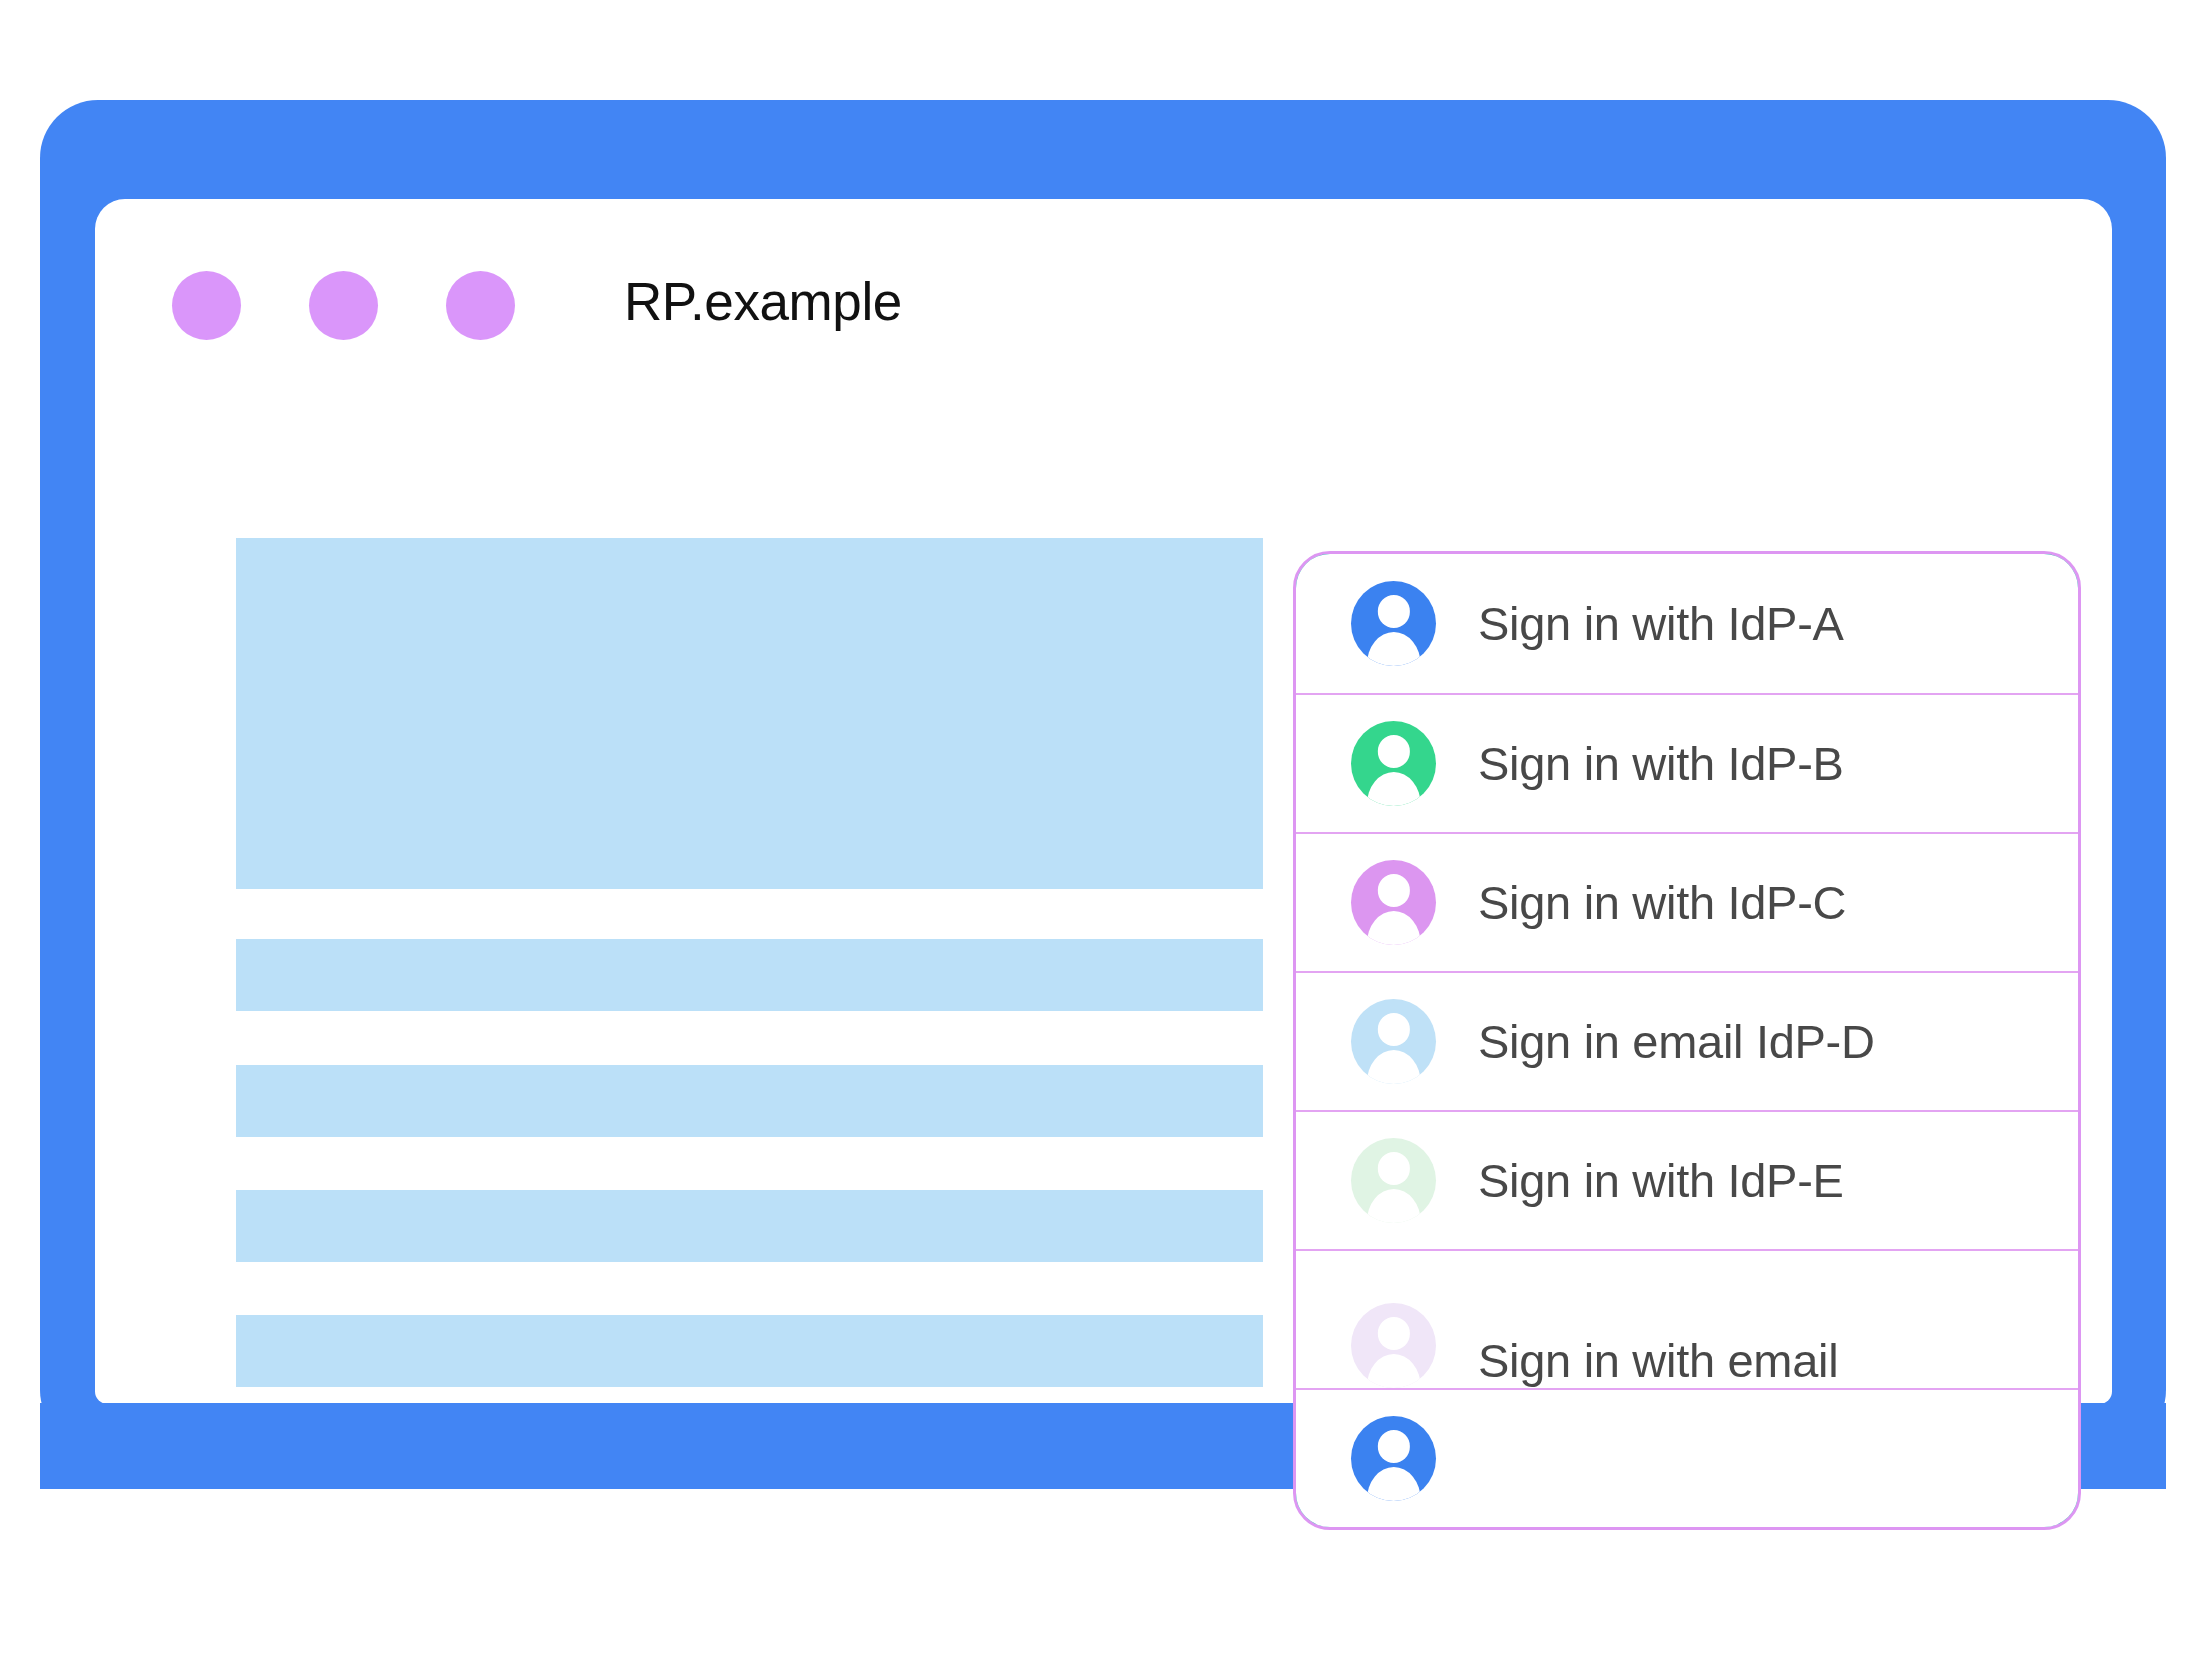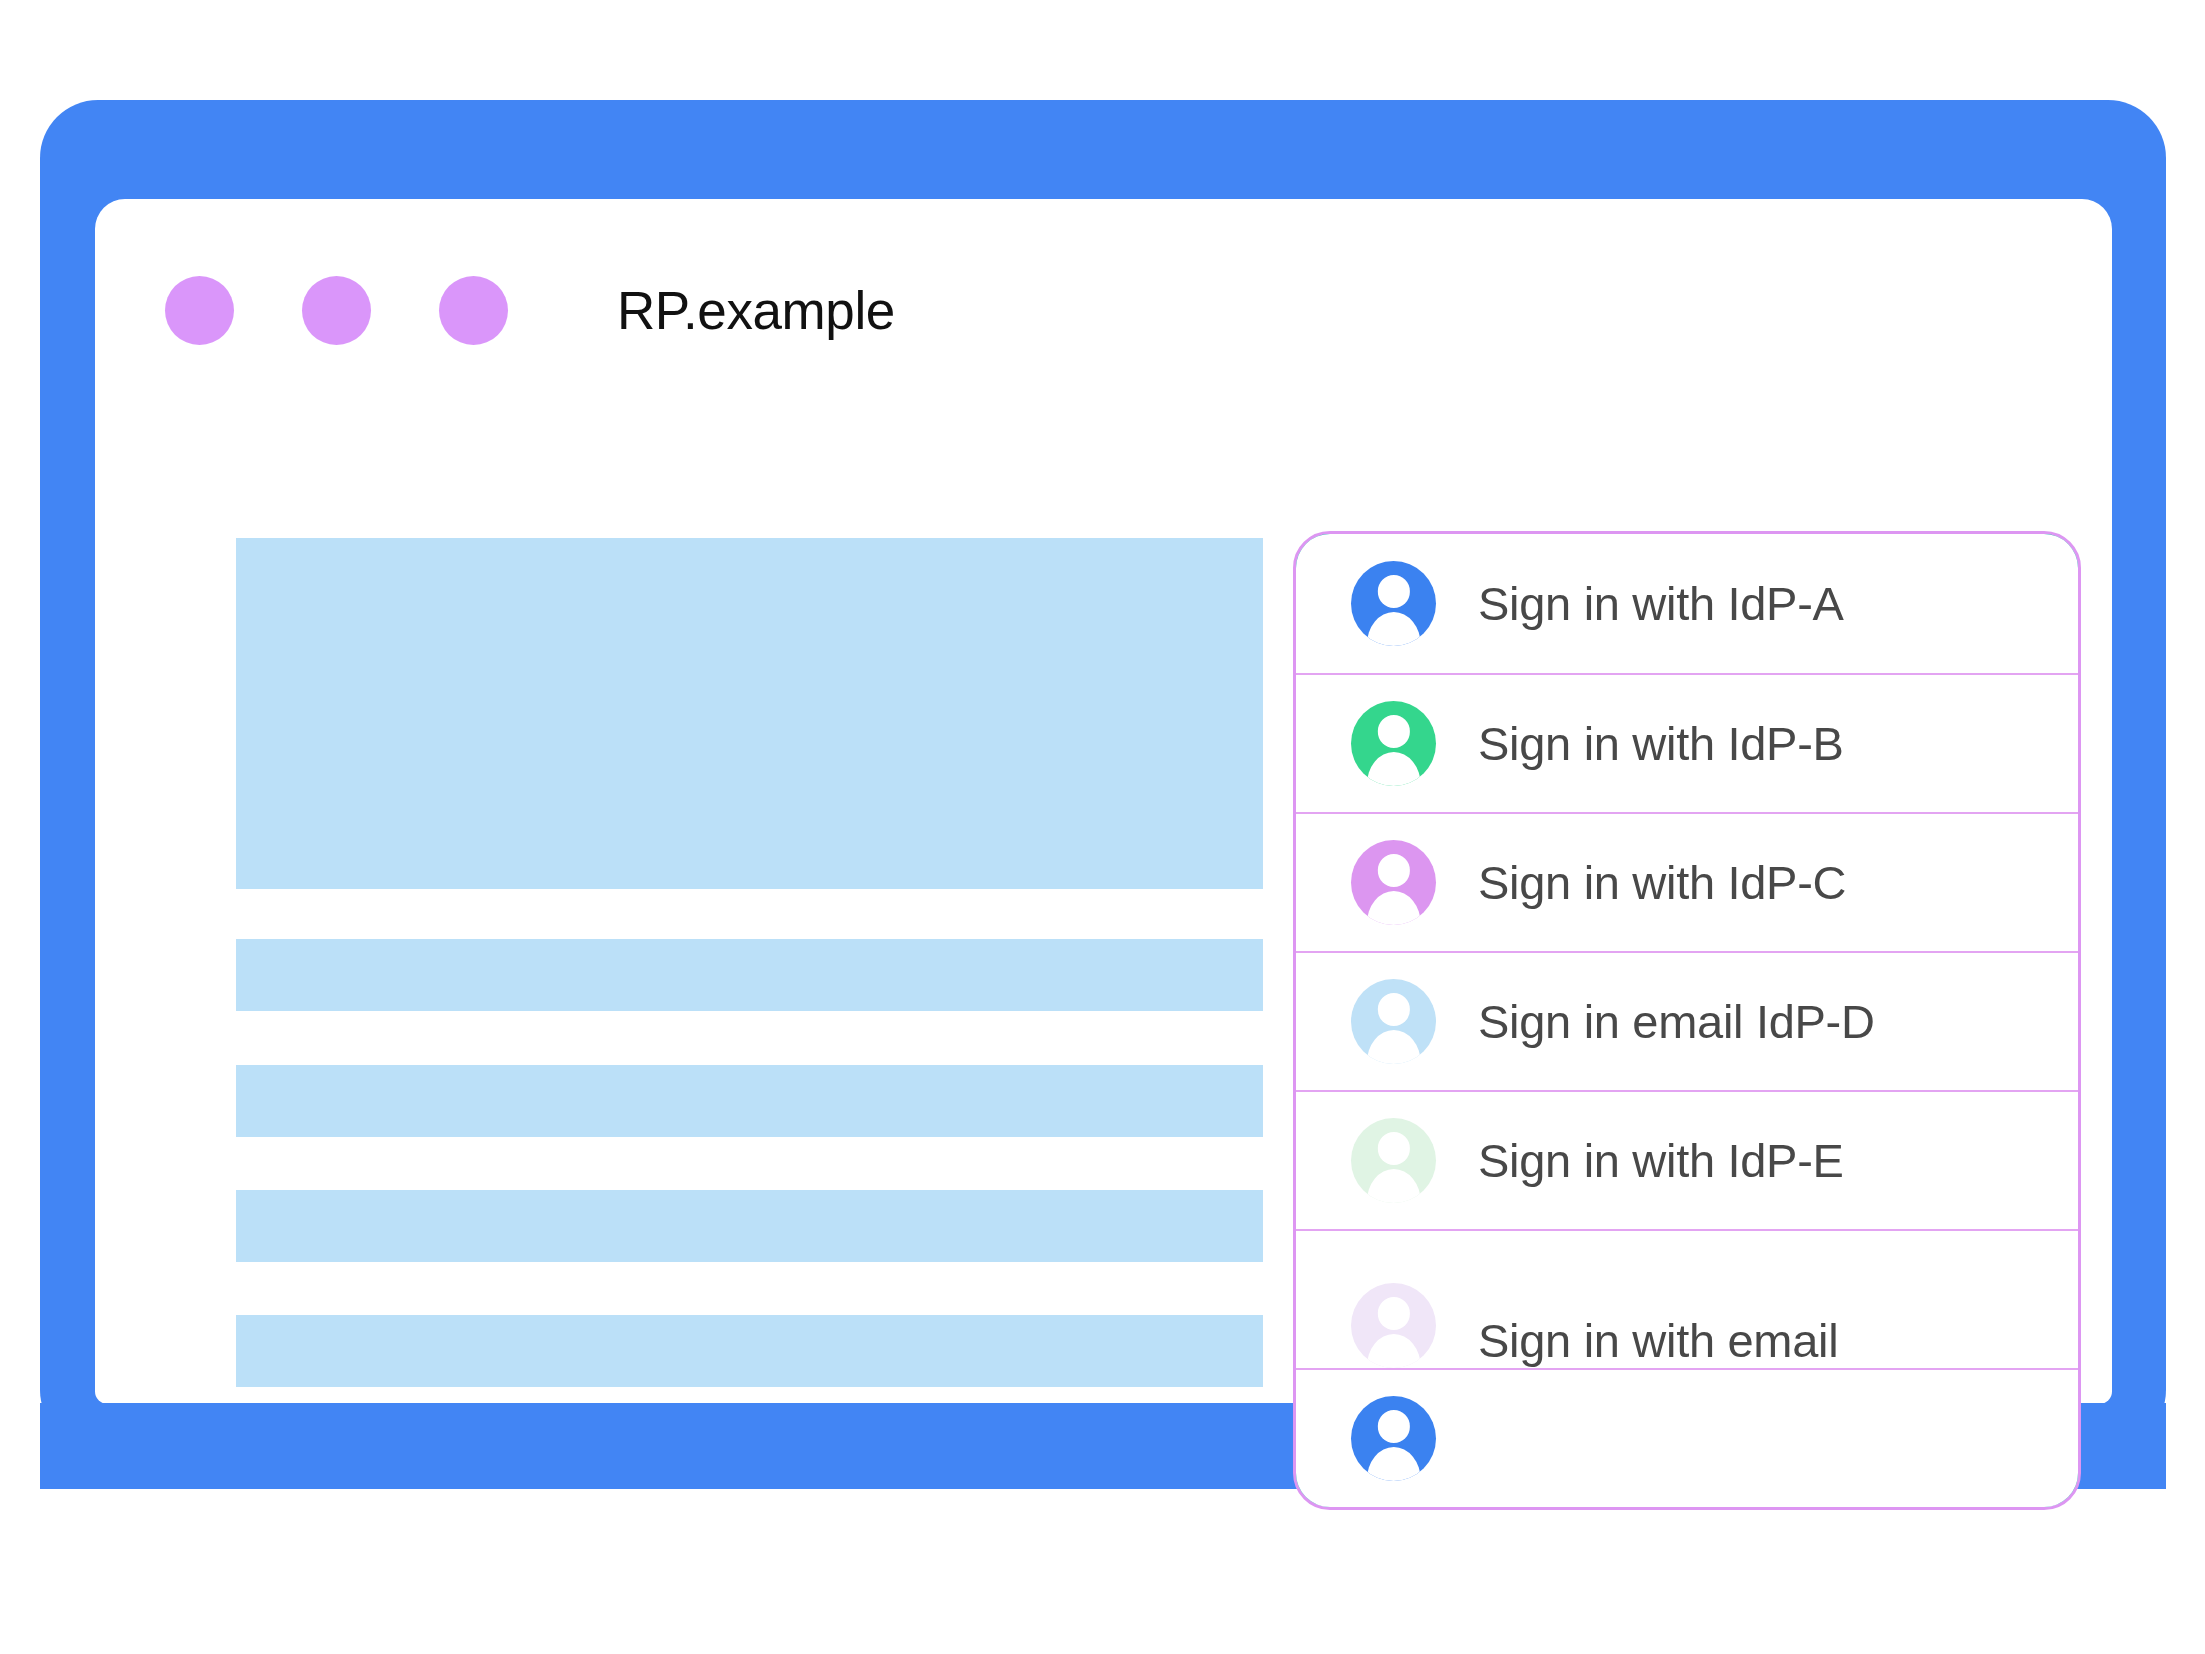--- a/index.html
+++ b/index.html
@@ -70,24 +70,24 @@
     top: 1300px;
     width: 94px;
     height: 94px;
     background: #4285f4;
     border-radius: 50%;
   }
 
   
   #titlebar {
     position: absolute;
-    left: 125px;
+    left: 132px;
     top: 171px;
     display: flex;
-    align-items: center;
+    align-items: flex-start;
     height: 79px;
     gap: 46px;
   }
   .tb-dot {
     width: 69px;
     height: 69px;
     border-radius: 50%;
     background: #da96fa;
     margin-right: 22px;
   }
@@ -107,21 +107,21 @@
   }
   .ph-block {
     background: #bbe0f8;
     width: 1027px;
   }
 
   
   #signin-panel {
     position: absolute;
     left: 1253px;
-    top: 431px;
+    top: 451px;
     width: 788px;
     box-sizing: border-box;
     background: #14b8a6;
     border: 3.5px solid #dd96f2;
     border-radius: 37px;
     overflow: hidden;
   }
   .signin-row {
     display: flex;
     align-items: center;

